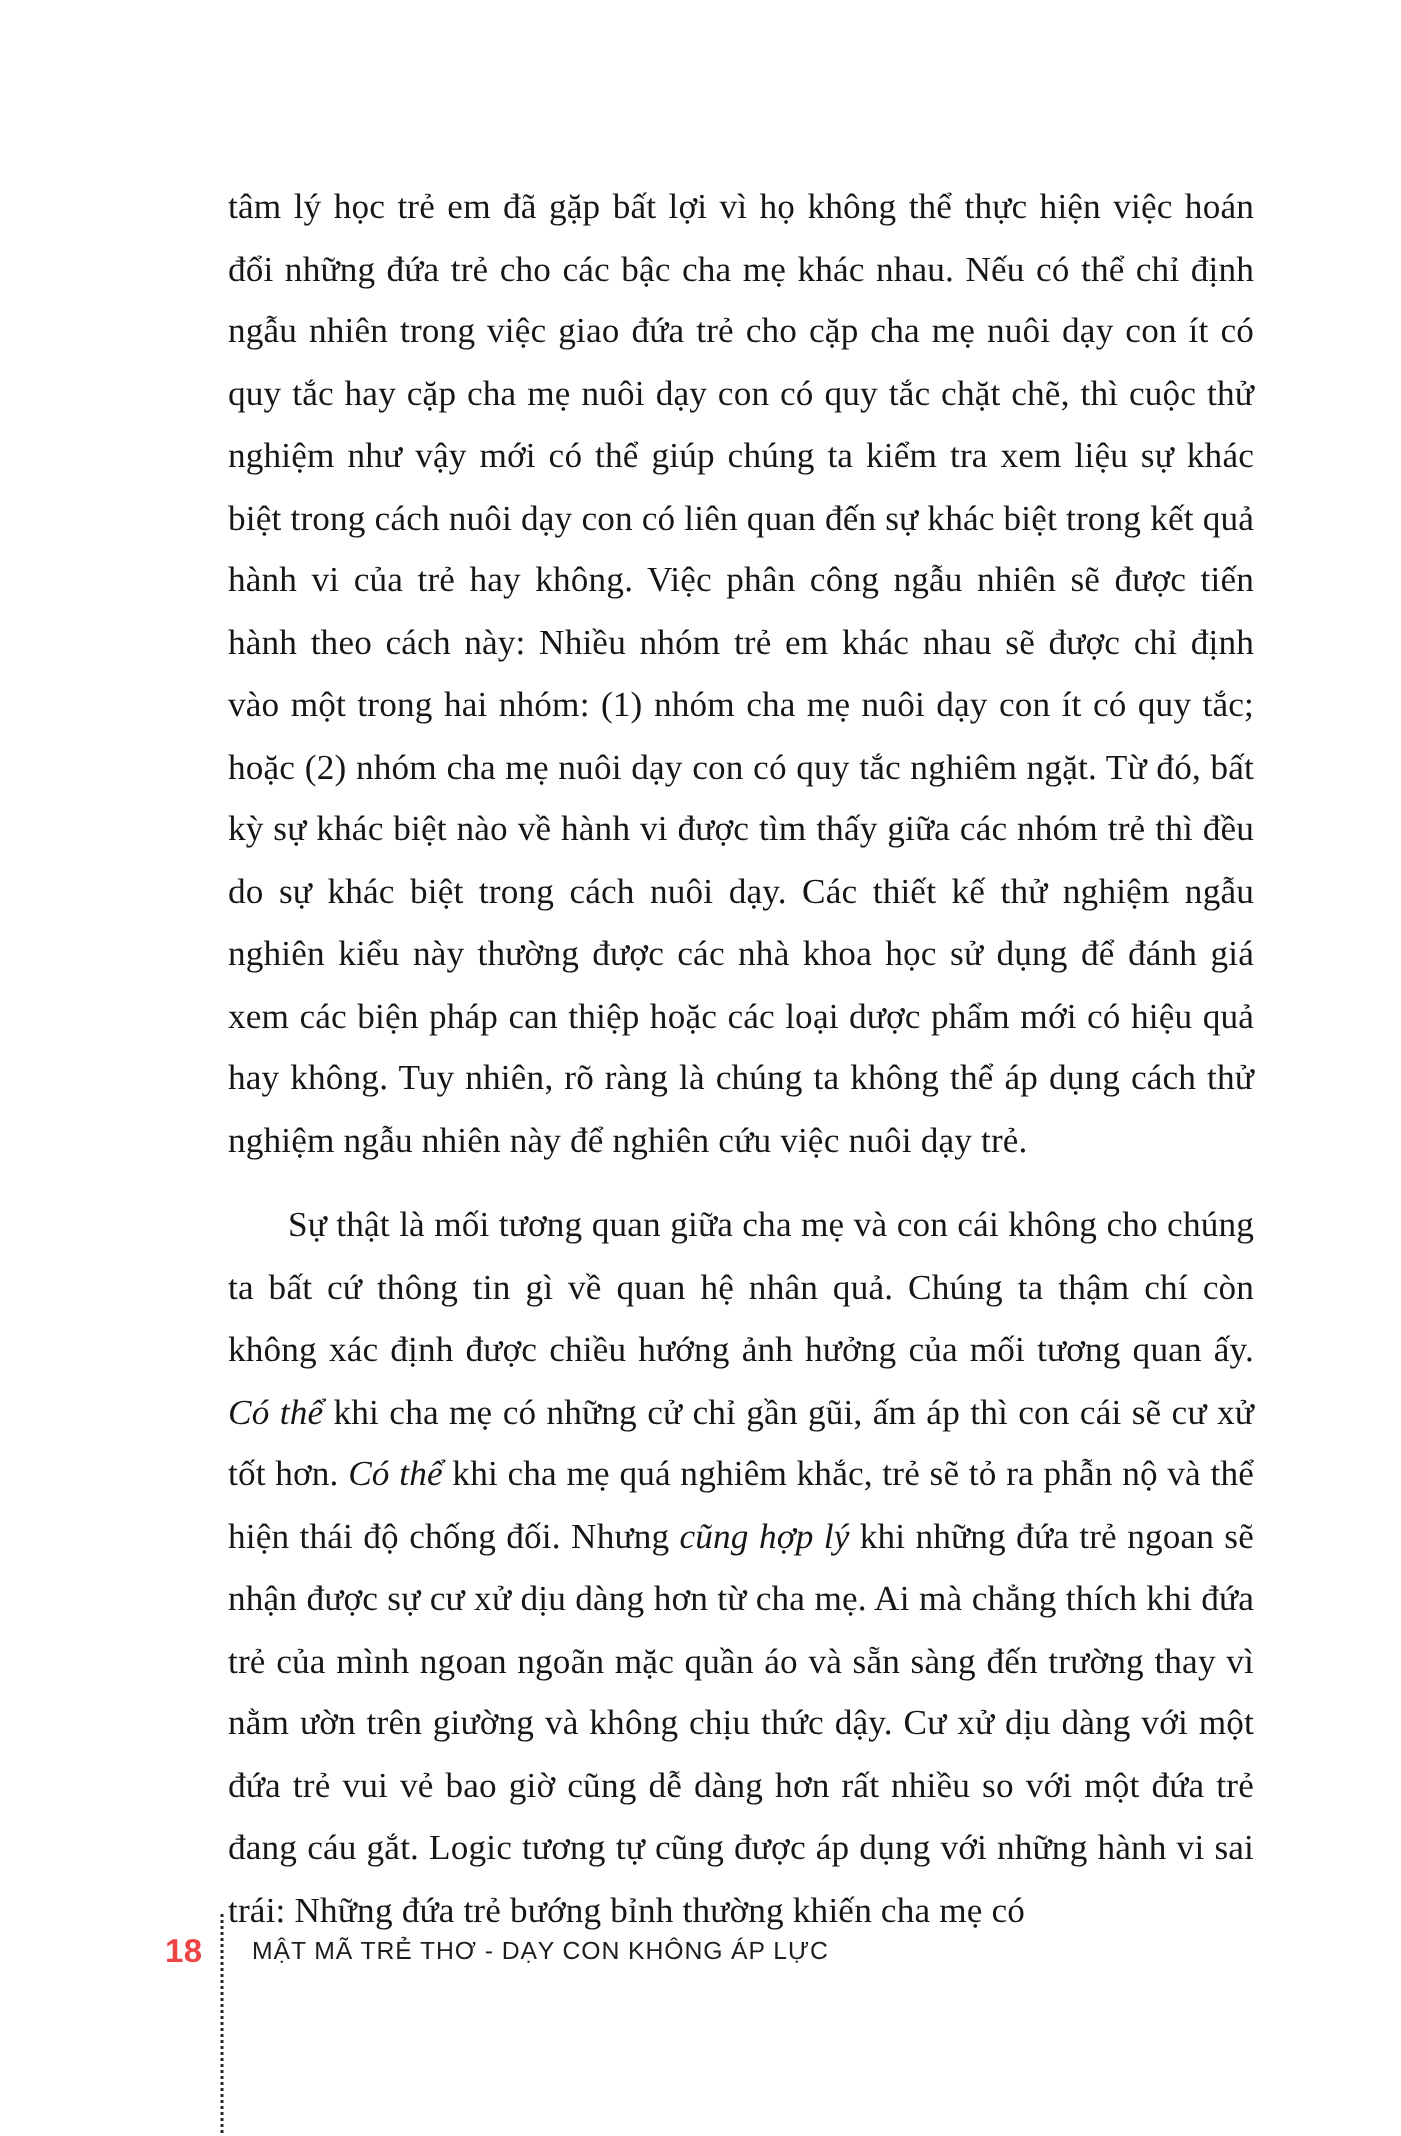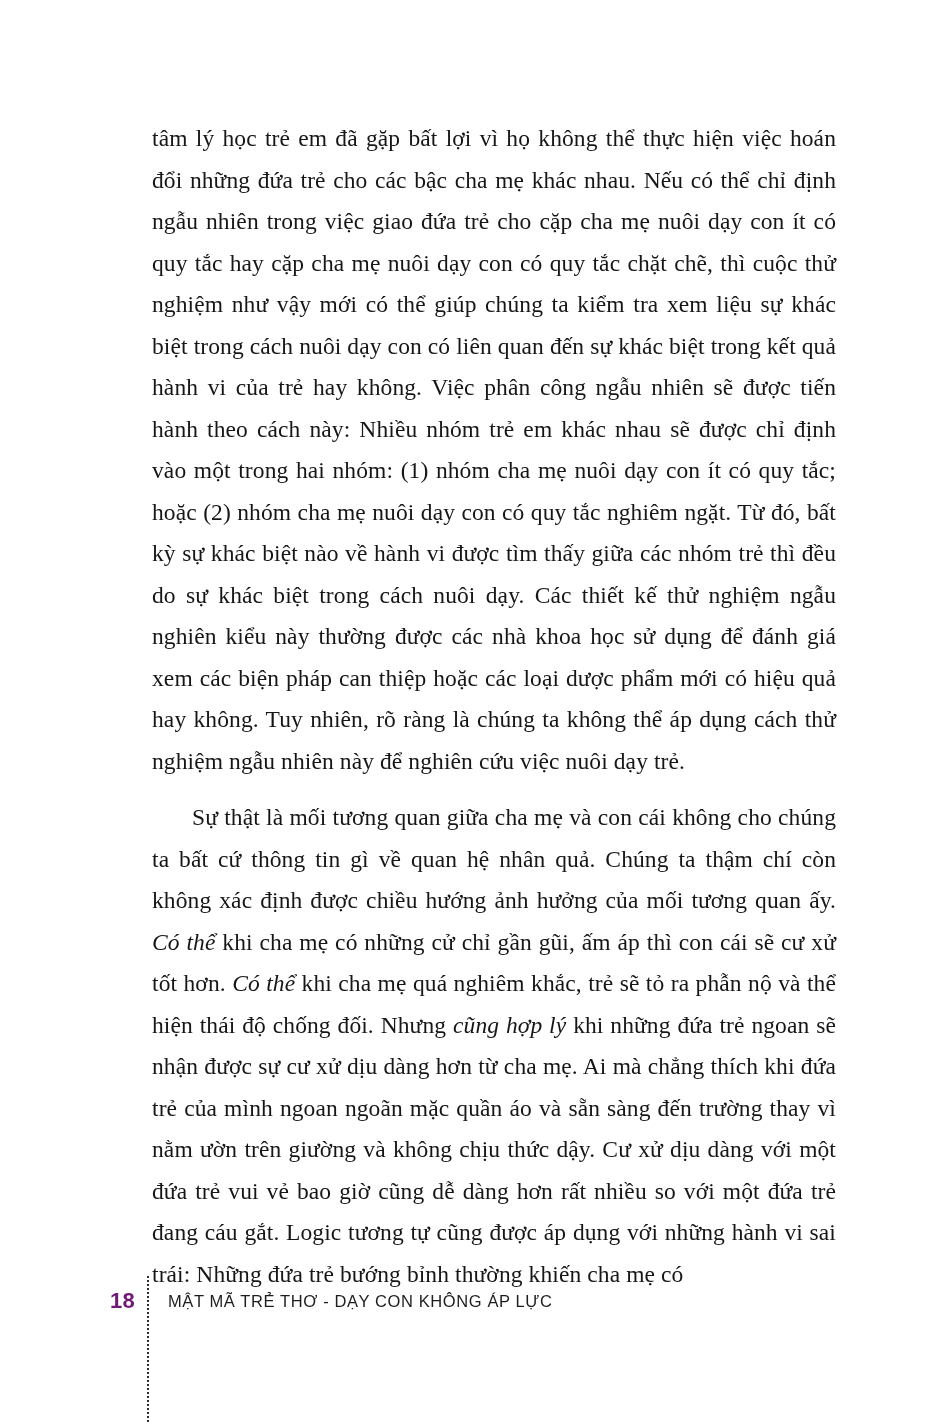--- a/index.html
+++ b/index.html
@@ -54,21 +54,21 @@
     width: 740px;
     height: 60px;
   }
   .folio {
     position: absolute;
     left: 0px;
     top: 6px;
     font-family: "Liberation Sans", sans-serif;
     font-weight: bold;
     font-size: 22px;
-    color: #701a75;
+    color: #ef4444;
     letter-spacing: 0.3px;
   }
   .footer-rule {
     position: absolute;
     left: 37px;
     top: -6px;
     width: 0px;
     height: 150px;
     border-left: 2px dotted #2b2b2b;
   }

